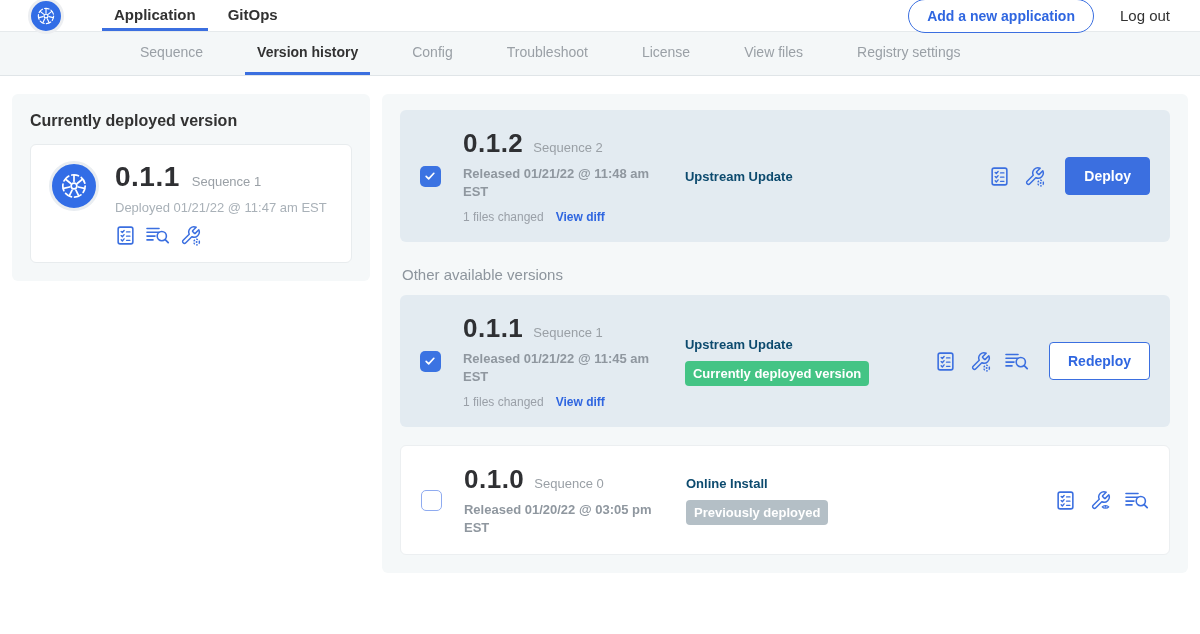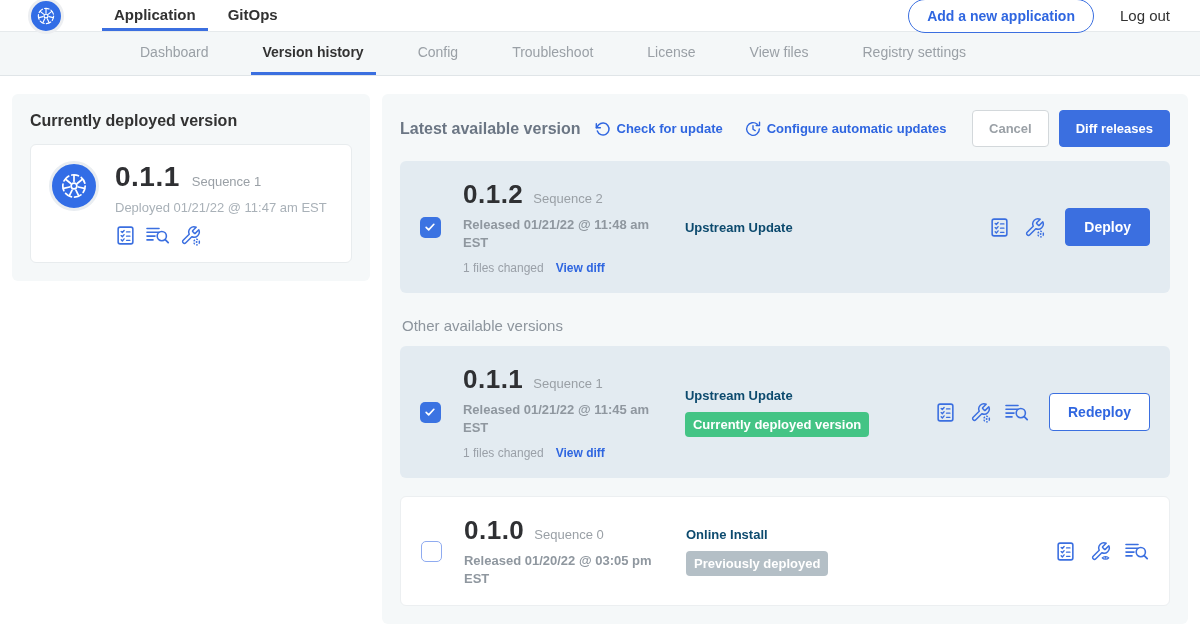--- a/index.html
+++ b/index.html
@@ -170,21 +170,21 @@
     <div class="top-tab active">Application</div>
     <div class="top-tab">GitOps</div>
   </nav>
   <div class="topbar-right">
     <button class="add-app-btn">Add a new application</button>
     <span class="logout">Log out</span>
   </div>
 </header>
 
 <nav class="subnav">
-  <div class="subnav-item">Dashboard</div>
+  <div class="subnav-item">Sequence</div>
   <div class="subnav-item active">Version history</div>
   <div class="subnav-item">Config</div>
   <div class="subnav-item">Troubleshoot</div>
   <div class="subnav-item">License</div>
   <div class="subnav-item">View files</div>
   <div class="subnav-item">Registry settings</div>
 </nav>
 
 <main class="main">
 
@@ -212,37 +212,20 @@
           <svg class="ticon">
               <use href="#icon-wrench-gear"></use>
             </svg>
         </div>
       </div>
     </div>
   </section>
 
   <section class="panel right-col">
 
-    <div class="latest-header">
-      <span class="latest-title">Latest available version</span>
-      <span class="hlink">
-        <svg>
-            <use href="#icon-refresh"></use>
-          </svg>
-        <span>Check for update</span>
-      </span>
-      <span class="hlink">
-        <svg>
-            <use href="#icon-clock-refresh"></use>
-          </svg>
-        <span>Configure automatic updates</span>
-      </span>
-      <button class="btn btn-cancel">Cancel</button>
-      <button class="btn btn-primary">Diff releases</button>
-    </div>
 
     <div class="vrow blue">
       <div class="checkbox checked">
         <svg>
             <use href="#icon-check"></use>
           </svg>
       </div>
       <div class="v-info">
         <div class="v-line1">
           <span class="v-num">0.1.2</span>

